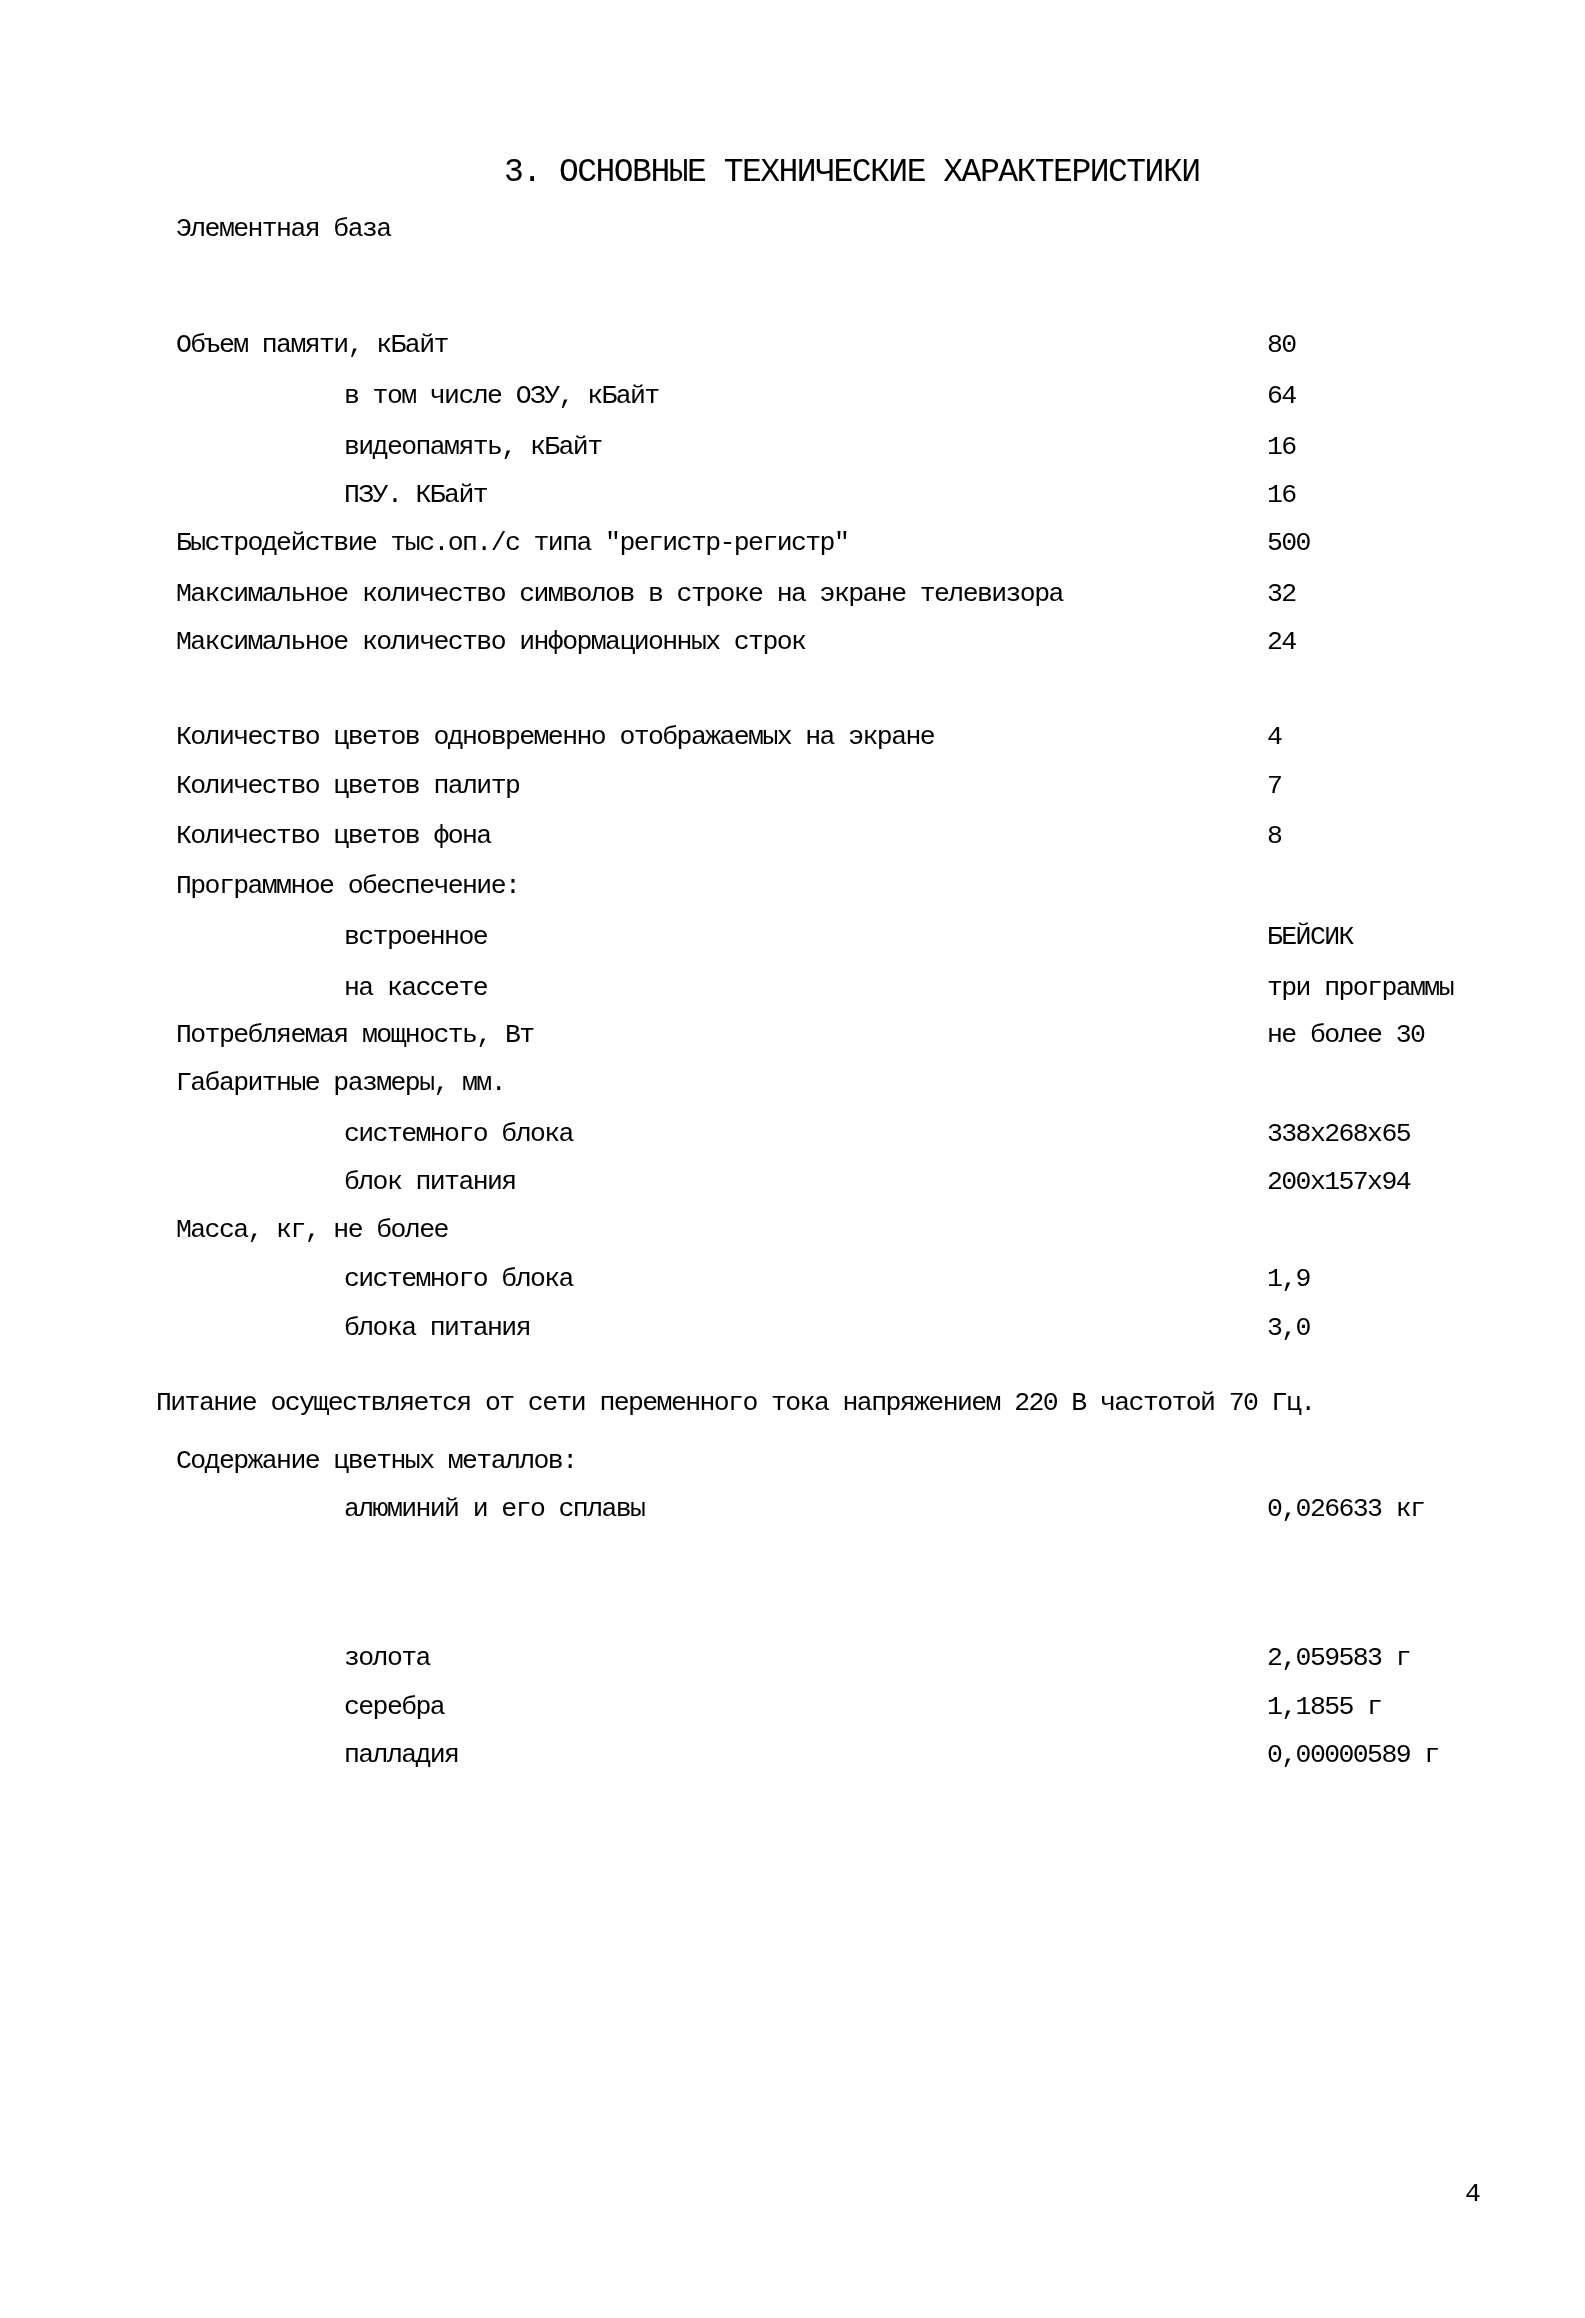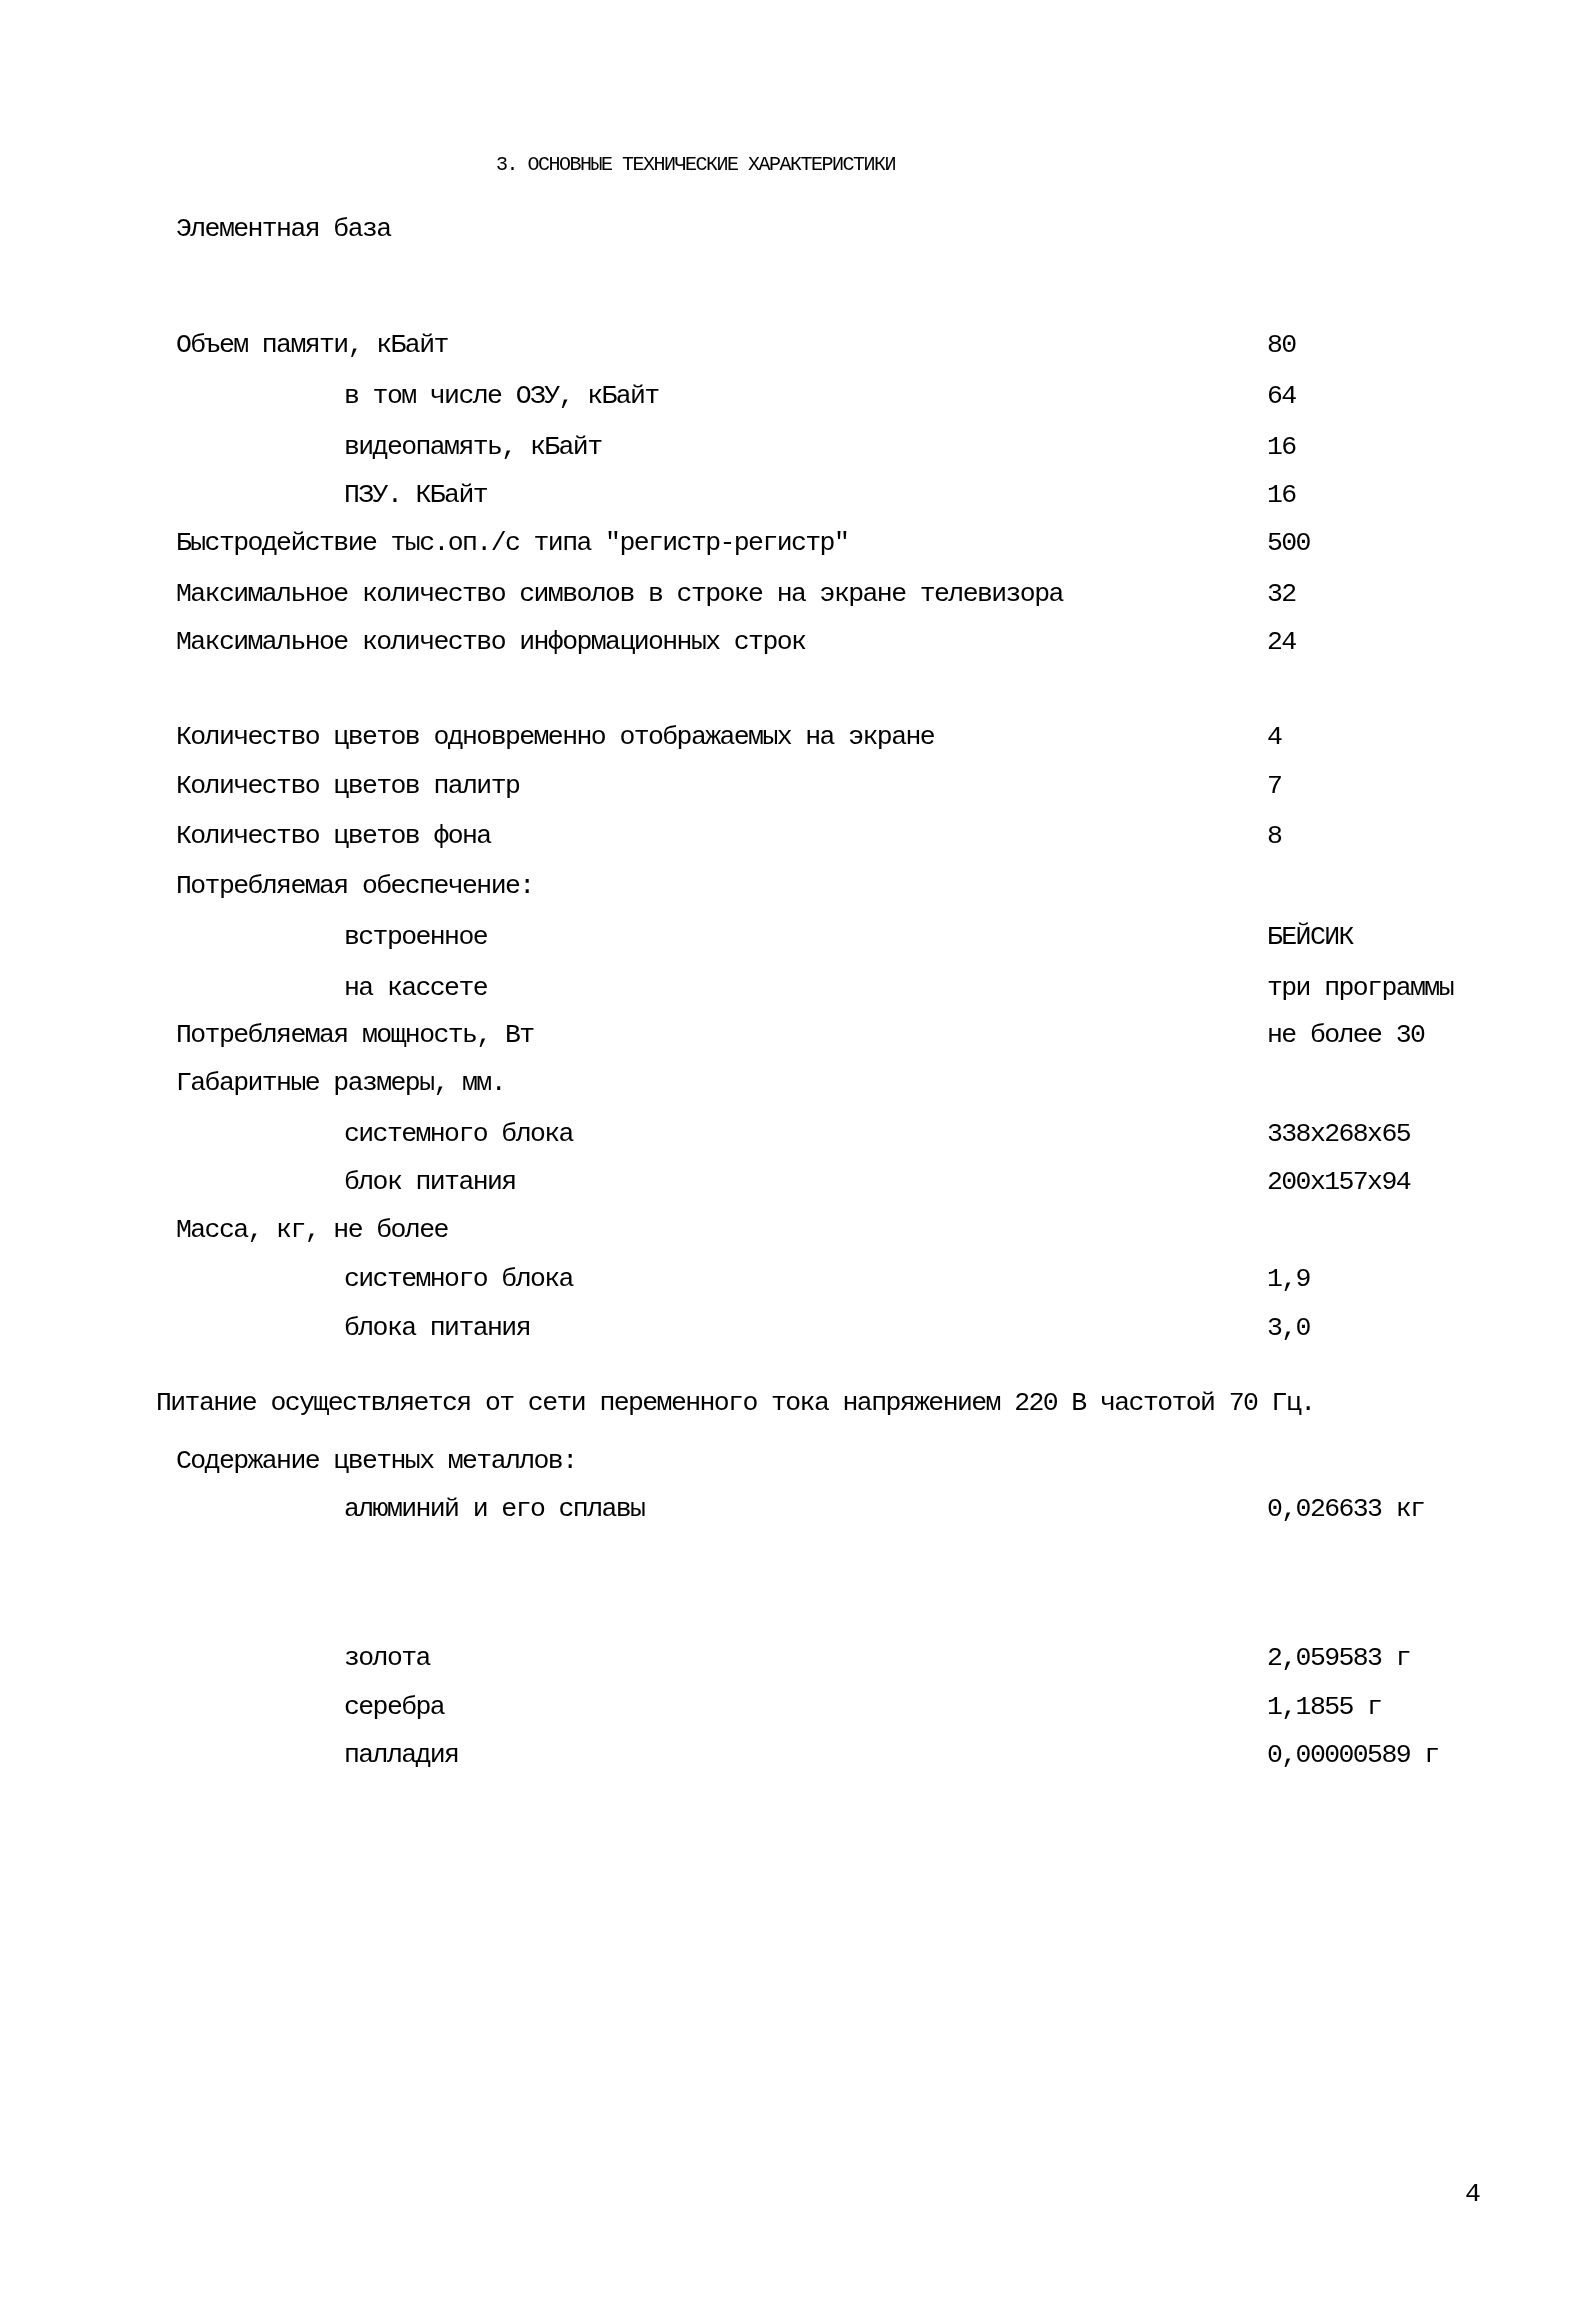--- a/index.html
+++ b/index.html
@@ -12,22 +12,22 @@
     font-family: "Liberation Mono", "DejaVu Sans Mono", monospace;
     font-size: 26.5px;
     letter-spacing: -1.6px;
     line-height: 32px;
     overflow: hidden;
   }
   .title {
     position: absolute;
     left: 496px;
     top: 149px;
-    margin: 0;
-    font-size: 20px;
+    margin: 8px;
+    font-size: 33px;
     letter-spacing: -1.5px;
     font-weight: normal;
     white-space: pre;
   }
   .row { position: absolute; left: 0; width: 1256px; height: 32px; }
   .label { position: absolute; white-space: pre; }
   .lvl0 { left: 176px; }
   .lvl1 { left: 344px; }
   .value { position: absolute; left: 1267px; white-space: pre; }
   .value-block { position: absolute; left: 1267px; top: 209px; }
@@ -91,21 +91,21 @@
     <span class="label lvl0">Количество цветов палитр</span>
     <span class="value">7</span>
   </div>
 
   <div class="row" style="top:820px">
     <span class="label lvl0">Количество цветов фона</span>
     <span class="value">8</span>
   </div>
 
   <div class="row" style="top:870px">
-    <span class="label lvl0">Потребляемая обеспечение:</span>
+    <span class="label lvl0">Программное обеспечение:</span>
   </div>
 
   <div class="row" style="top:921px">
     <span class="label lvl1">встроенное</span>
     <span class="value">БЕЙСИК</span>
   </div>
 
   <div class="row" style="top:972px">
     <span class="label lvl1">на кассете</span>
     <span class="value">три программы</span>

